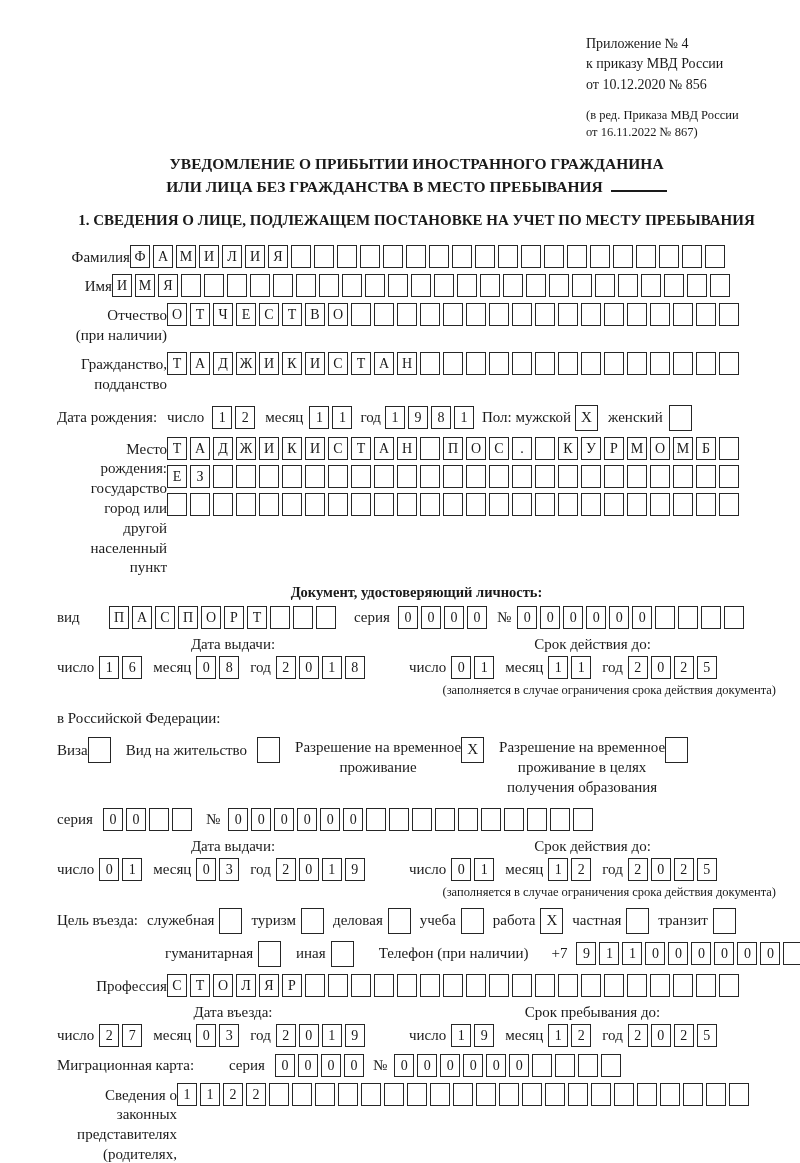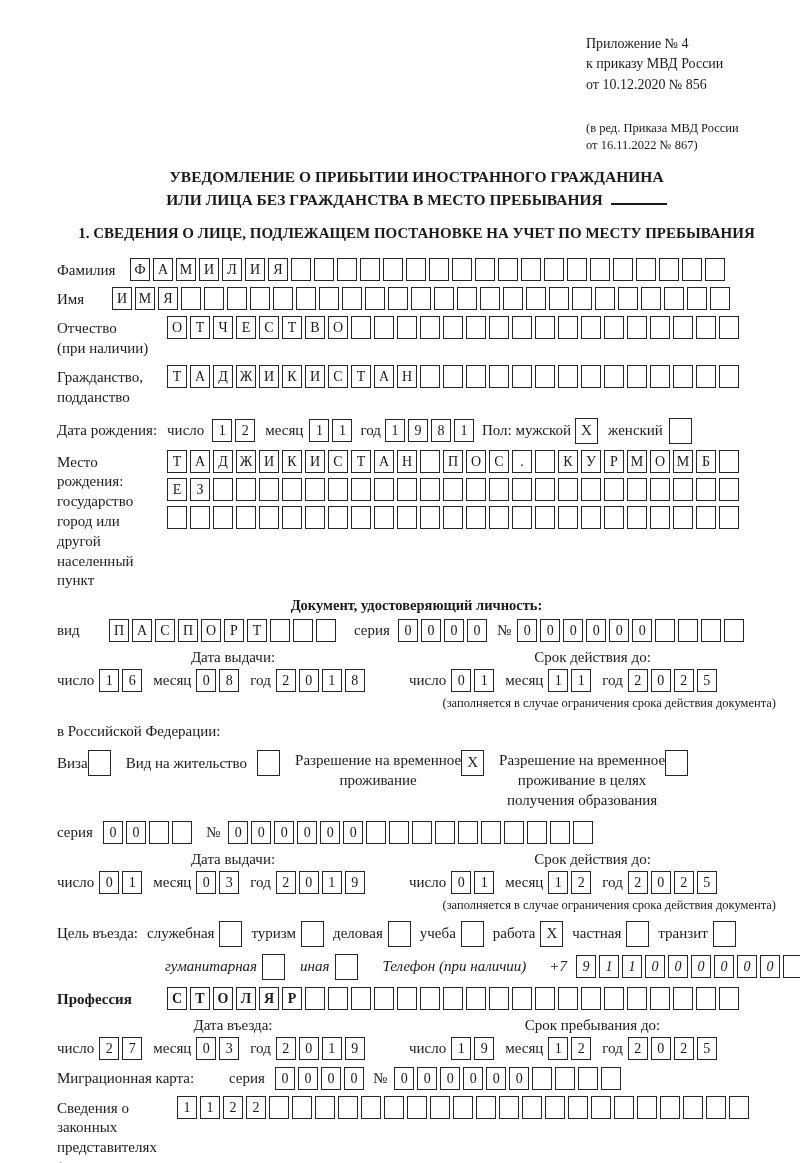--- a/index.html
+++ b/index.html
@@ -4,29 +4,29 @@
 <style>
   html,body{margin:0;padding:0;}
   body{
     width:800px;height:1163px;overflow:hidden;background:#ffffff;color:#1a1a1a;
     font-family:"Liberation Serif","DejaVu Serif",serif;
     box-sizing:border-box;padding:34px 24px 0 57px;
   }
   .content{width:719px;}
   
   .appendix{margin-left:auto;width:190px;font-size:14px;line-height:1.45;}
-  .appendix .small{font-size:12.5px;line-height:1.4;margin-top:25px;}
+  .appendix .small{font-size:12.5px;line-height:1.4;margin-top:12px;}
   .forma{text-align:right;font-weight:bold;font-size:15px;margin:20px 2px 6px 0;letter-spacing:.5px;}
   
   .title{text-align:center;font-weight:bold;font-size:15.5px;line-height:1.5;margin:10px 0 14px;}
   .blank-line{display:inline-block;width:56px;border-bottom:2px solid #1a1a1a;height:13px;margin-left:8px;}
   .section-heading{font-weight:bold;font-size:15px;text-align:center;margin:4px 0 16px;}
   
   .frow{display:flex;align-items:flex-start;margin-bottom:6px;}
-  .flabel{font-size:15px;line-height:1.32;white-space:pre-line;padding-top:3px;flex:none;}
+  .flabel{font-size:15px;line-height:1.32;white-space:pre-line;padding-top:3px;flex:none;text-align:right;}
   .cells{display:flex;gap:3px;flex:none;}
   .cell{
     flex:none;width:18px;height:21px;border:1.6px solid #262626;background:#fff;
     display:flex;align-items:center;justify-content:center;
     font-size:14px;line-height:21px;
   }
   .cellcol{display:flex;flex-direction:column;gap:5px;}
   .chk{
     flex:none;width:21px;height:24px;border:1.6px solid #262626;background:#fff;
     display:flex;align-items:center;justify-content:center;font-size:15px;
@@ -42,22 +42,22 @@
   .note{font-size:12.5px;line-height:1.3;margin-top:3px;text-align:right;white-space:nowrap;}
   .intro{font-size:15px;line-height:1.75;}
   
   .options{display:flex;align-items:flex-start;gap:15px;margin:5px 0 11px;}
   .opt{display:flex;align-items:flex-start;gap:0;}
   .opt-label{font-size:15px;line-height:1.35;white-space:pre-line;text-align:center;}
   .opt-label.left{text-align:left;padding-top:3px;}
   
   .purpose{display:flex;align-items:center;gap:9px;margin-bottom:7px;flex-wrap:nowrap;}
   .purpose .pair{display:flex;align-items:center;gap:5px;}
-  .indent{margin-left:108px;font-style:italic;}
-  .mt4{margin-top:4px;font-weight:bold;}
+  .indent{margin-left:108px;}
+  .mt4{margin-top:4px;}
 </style>
 </head>
 <body>
 
 <div class="content">
 
   <div class="appendix">
     <div>Приложение № 4</div>
     <div>к приказу МВД России</div>
     <div>от 10.12.2020 № 856</div>

